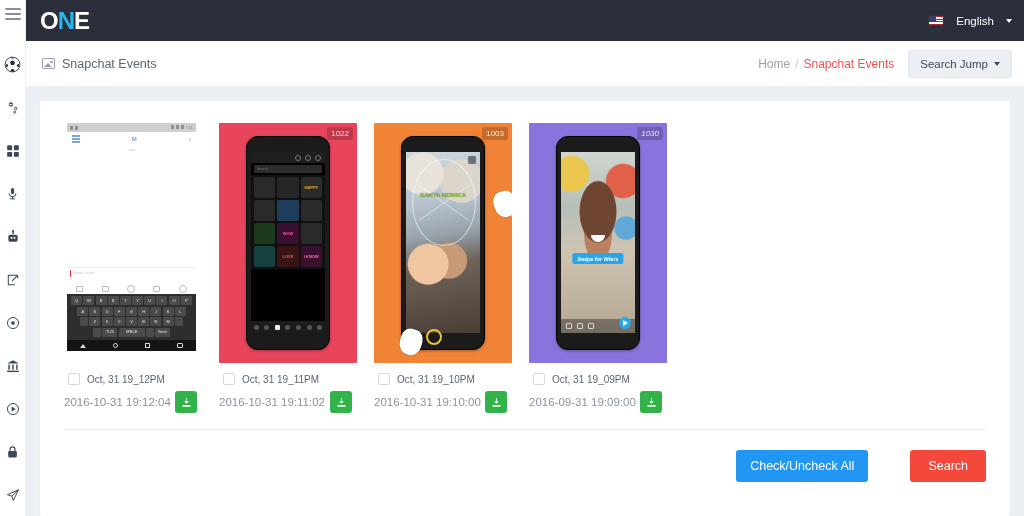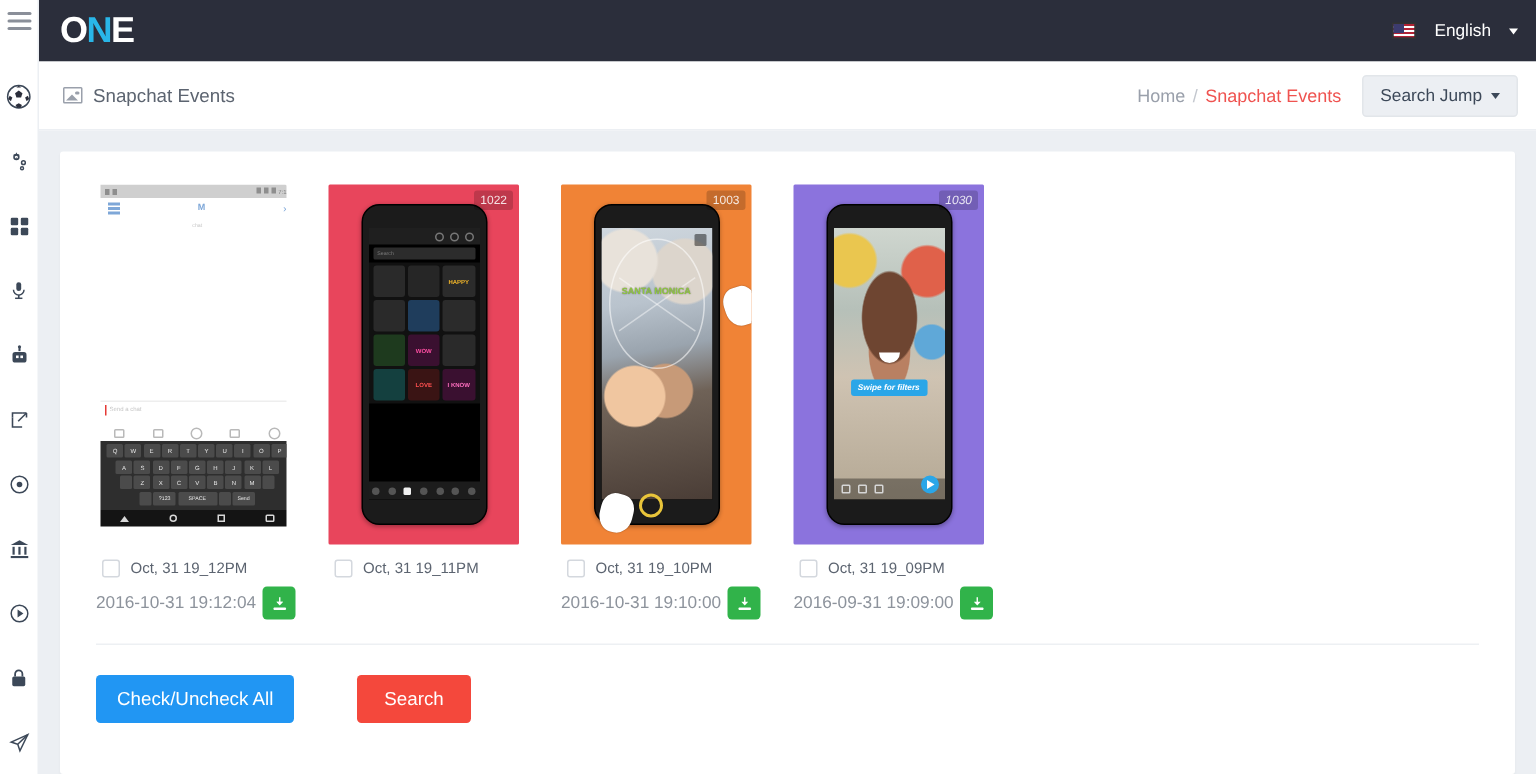--- a/index.html
+++ b/index.html
@@ -92,21 +92,21 @@
   .card {
     background: #ffffff; border-radius: 2px; height: 100%;
     padding: 22px 24px 0 24px;
     box-shadow: 0 1px 2px rgba(0,0,0,0.04);
   }
 
   .grid { display: flex; gap: 20px; }
   .thumb-col { width: 135px; }
 
   .thumb {
-    width: 127px; height: 240px; position: relative; overflow: hidden;
+    width: 138px; height: 240px; position: relative; overflow: hidden;
     border-radius: 1px; background: #ffffff;
   }
   .badge {
     position: absolute; top: 4px; right: 4px; z-index: 4;
     font-size: 8px; color: rgba(255,255,255,0.85);
     background: rgba(0,0,0,0.18); padding: 2px 4px; border-radius: 2px;
     font-family: "Liberation Sans", sans-serif;
   }
 
   
@@ -239,21 +239,21 @@
   .meta-bottom { display: flex; align-items: center; justify-content: space-between; padding-top: 6px; }
   .meta-time { font-size: 11.5px; color: #8d939c; white-space: nowrap; }
   .dl {
     width: 22px; height: 22px; background: #31b34a; border-radius: 3px;
     display: flex; align-items: center; justify-content: center; cursor: pointer;
     flex-shrink: 0; margin-right: 2px;
   }
 
   
   .hr { height: 1px; background: #edf0f3; margin: 16px 0 0 0; }
-  .actions { display: flex; gap: 42px; padding: 20px 0 0 0; align-items: center; }
+  .actions { display: flex; gap: 42px; padding: 20px 0 0 0; align-items: center; justify-content: flex-end; }
   .btn { border: none; border-radius: 3px; color: #fff; font-size: 12.5px;
          padding: 9px 14px; cursor: pointer; font-family: "Liberation Sans", sans-serif; }
   .btn-primary { background: #2196f3; }
   .btn-danger  { background: #f4483c; padding: 9px 18px; }
 </style>
 </head>
 <body>
 
 <div class="app">
 
@@ -540,20 +540,30 @@
                     <span class="s2-bdot"></span>
                     <span class="s2-bdot"></span>
                   </div>
                 </div>
               </div>
             </div>
             <div class="meta">
               <div class="meta-top">
                 <span class="cb"></span>
                 <span class="meta-label">Oct, 31 19_11PM</span>
+              </div>
+              <div class="meta-bottom">
+                <span class="meta-time">2016-10-31 19:11:02</span>
+                <span class="dl">
+                  <svg width="11" height="11" viewBox="0 0 24 24" fill="#fff">
+                    <rect x="11" y="2.5" width="2" height="8"></rect>
+                    <polygon points="12,14.5 7,9 17,9"></polygon>
+                    <rect x="3" y="17.5" width="18" height="3.5" rx="1"></rect>
+                  </svg>
+                </span>
               </div>
             </div>
           </div>
 
           <div class="thumb-col">
             <div class="thumb t3">
               <span class="badge">1003</span>
               <div class="phone">
                 <div class="screen">
                   <div class="photo3">

